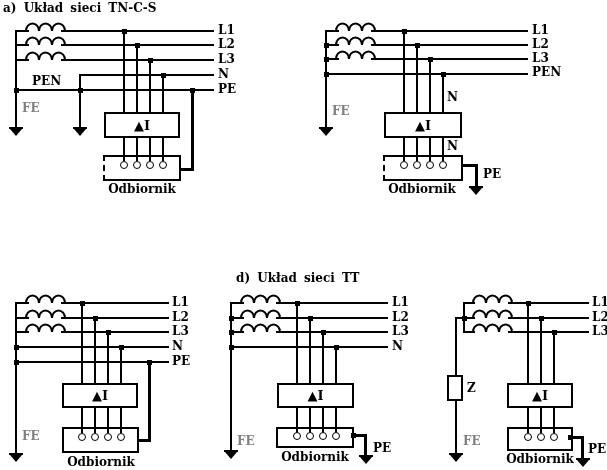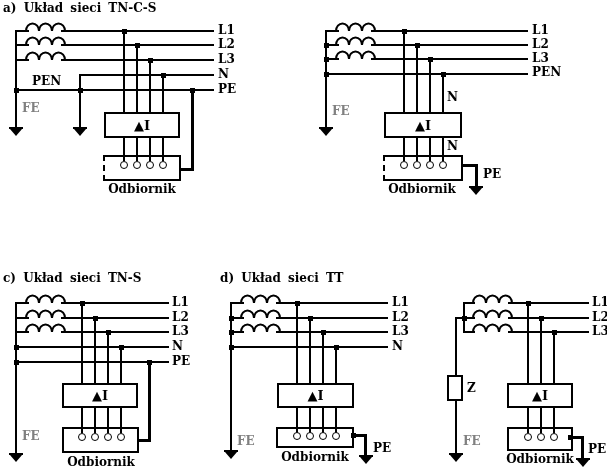--- a/index.html
+++ b/index.html
@@ -49,34 +49,33 @@
   <div class="lbl" style="left:447px;top:91px">N</div>
   <div class="lbl" style="left:447px;top:140px">N</div>
   <div class="lbl fe" style="left:332px;top:105px">FE</div>
   <div class="box rcd" style="left:384px;top:112px;width:78px;height:26px">
     <span>▲I</span>
   </div>
   <div class="box dashL" style="left:383px;top:155px;width:80px;height:26px"></div>
   <div class="lbl center" style="left:422px;top:183px">Odbiornik</div>
   <div class="lbl" style="left:483px;top:168px">PE</div>
 
-  <div class="title" style="left:3px;top:272px">c) Układ sieci TN-S</div>
   <div class="lbl" style="left:172px;top:296px">L1</div>
   <div class="lbl" style="left:172px;top:311px">L2</div>
   <div class="lbl" style="left:172px;top:325px">L3</div>
   <div class="lbl" style="left:172px;top:340px">N</div>
   <div class="lbl" style="left:172px;top:355px">PE</div>
   <div class="lbl fe" style="left:22px;top:430px">FE</div>
   <div class="box rcd" style="left:62px;top:383px;width:76px;height:25px">
     <span>▲I</span>
   </div>
   <div class="box" style="left:62px;top:427px;width:77px;height:26px"></div>
   <div class="lbl center" style="left:101px;top:456px">Odbiornik</div>
 
-  <div class="title" style="left:220px;top:272px">d) Układ sieci TT</div>
+  <div class="title" style="left:236px;top:272px">d) Układ sieci TT</div>
   <div class="lbl" style="left:392px;top:296px">L1</div>
   <div class="lbl" style="left:392px;top:311px">L2</div>
   <div class="lbl" style="left:392px;top:325px">L3</div>
   <div class="lbl" style="left:392px;top:340px">N</div>
   <div class="lbl fe" style="left:237px;top:435px">FE</div>
   <div class="box rcd" style="left:277px;top:383px;width:77px;height:25px">
     <span>▲I</span>
   </div>
   <div class="box" style="left:276px;top:427px;width:78px;height:21px"></div>
   <div class="lbl center" style="left:315px;top:451px">Odbiornik</div>

